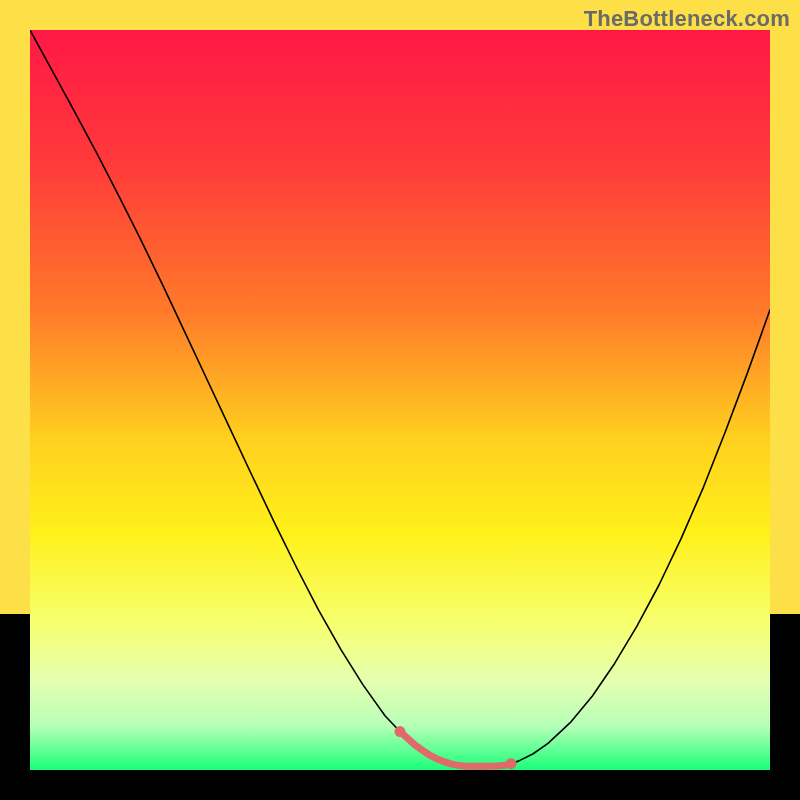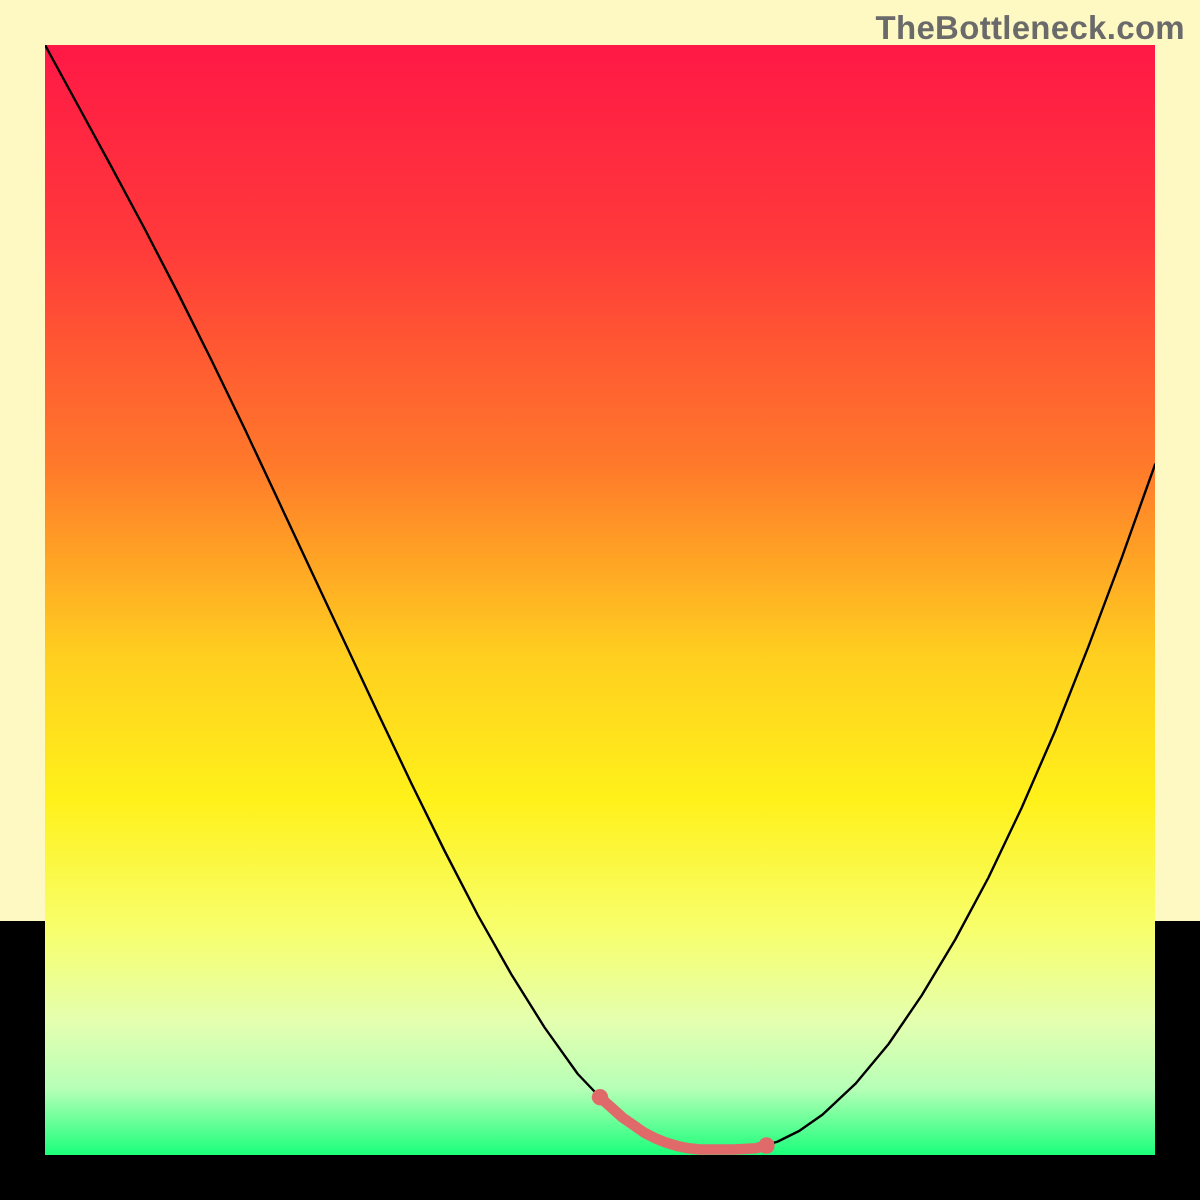--- a/index.html
+++ b/index.html
@@ -8,21 +8,21 @@
     width: 800px;
     height: 800px;
     overflow: hidden;
     background: #000;
     font-family: Arial, Helvetica, sans-serif;
   }
   .frame {
     position: relative;
     width: 800px;
     height: 614px;
-    background: #fef9c3;
+    background: #fde047;
   }
   .watermark {
     position: absolute;
     top: 6px;
     right: 10px;
     font-size: 22px;
     font-weight: bold;
     color: #6a6a6a;
     letter-spacing: 0.2px;
     z-index: 10;

